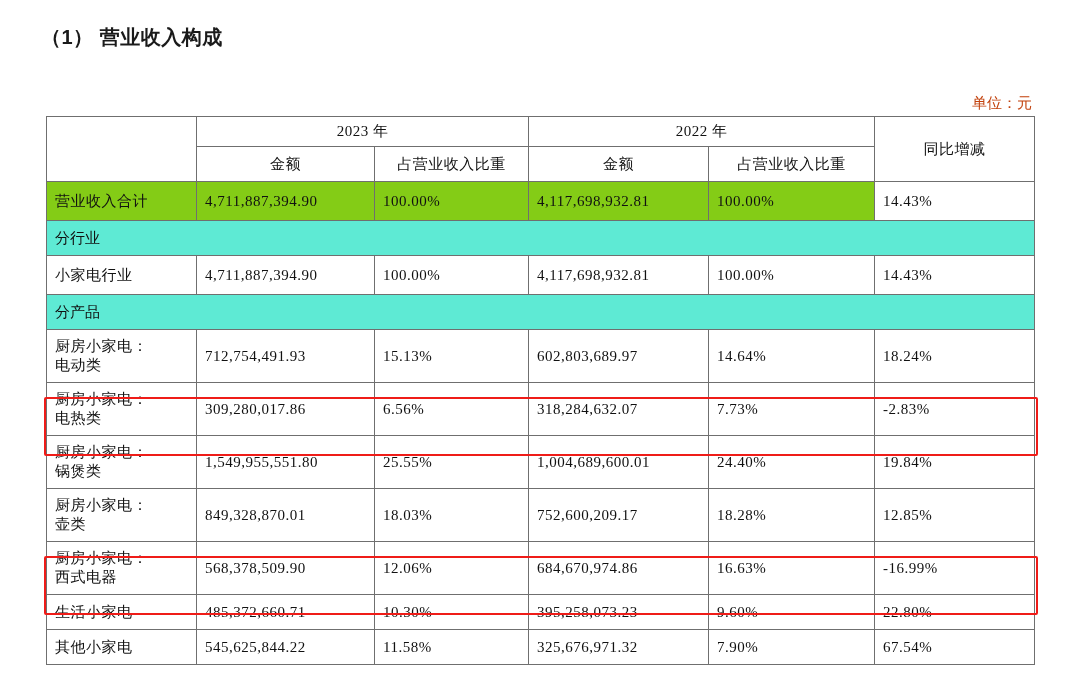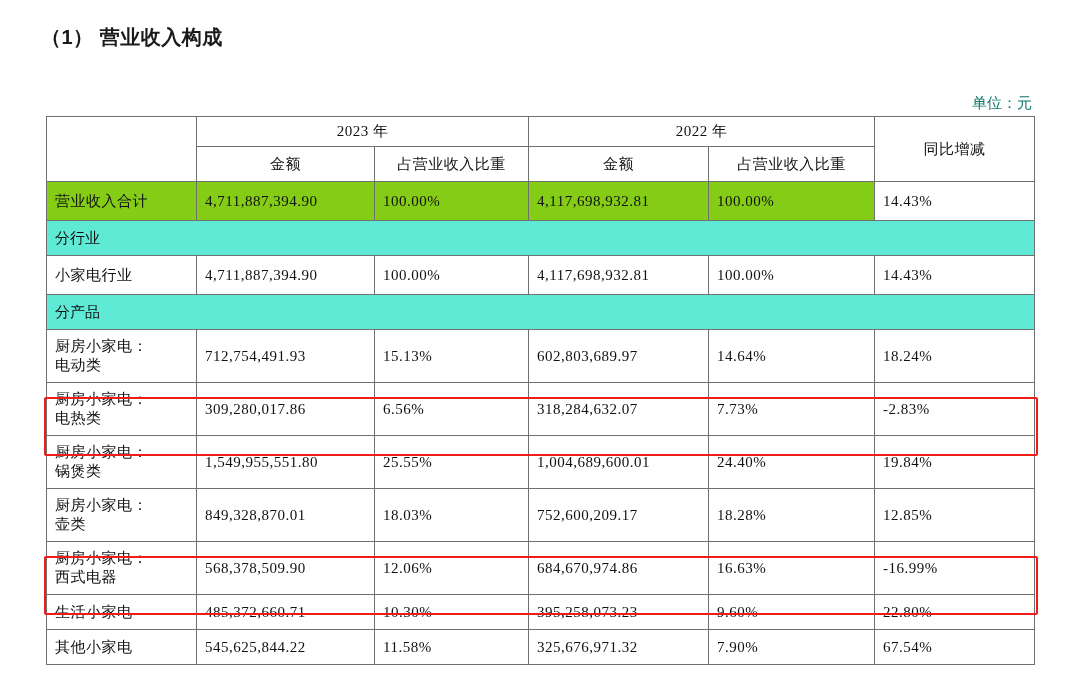--- a/index.html
+++ b/index.html
@@ -32,21 +32,21 @@
     font-family: "Liberation Sans", "DejaVu Sans", sans-serif;
     color: #1a1a1a;
     white-space: nowrap;
   }
   .unit-label {
     position: absolute;
     right: 48px;
     top: 94px;
     font-size: 15px;
     font-family: "Liberation Sans", "DejaVu Sans", sans-serif;
-    color: #0f766e;
+    color: #c2410c;
   }
   table.revenue {
     position: absolute;
     left: 46px;
     top: 116px;
     width: 988px;
     border-collapse: collapse;
     table-layout: fixed;
     font-size: 15px;
     font-family: "Liberation Serif", "DejaVu Serif", serif;

